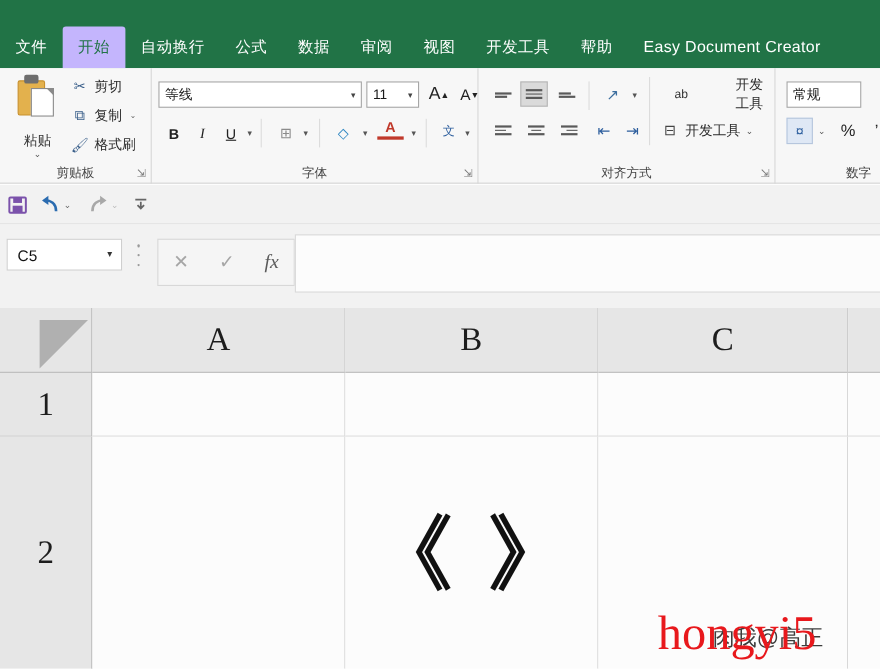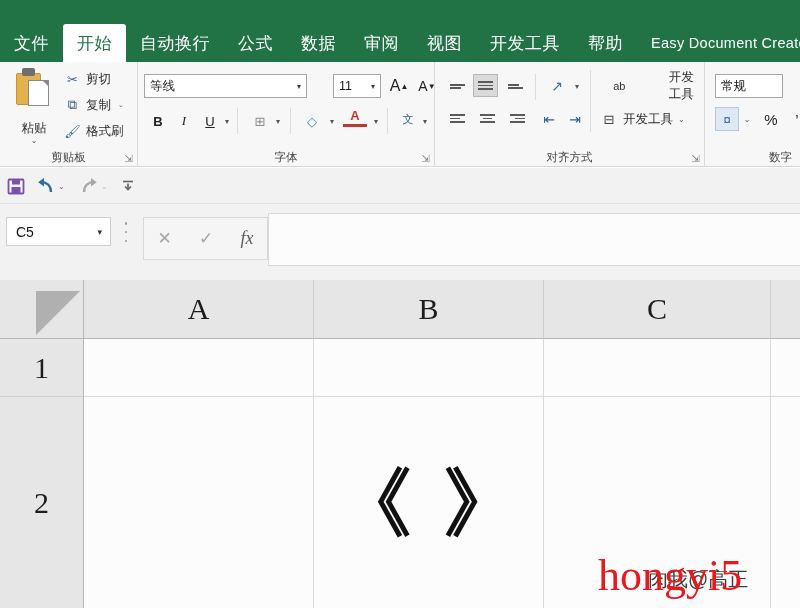--- a/index.html
+++ b/index.html
@@ -17,27 +17,27 @@
     background: #217346;
   }
   .tabs {
     position: absolute; left: 0; bottom: 0; height: 38px;
     display: flex; align-items: stretch;
   }
   .tab {
     display: flex; align-items: center;
     padding: 0 14px;
     color: #ffffff;
-    font-size: 17px;
+    font-size: 14px;
     white-space: nowrap;
     cursor: pointer;
     letter-spacing: 0.5px;
   }
   .tab.active {
-    background: #ffffff;
+    background: #c4b5fd;
     color: #217346;
     border-radius: 3px 3px 0 0;
   }
   .tab.latin { font-size: 14.5px; letter-spacing: 0.3px; }
 
   
   .ribbon {
     position: absolute; left: 0; top: 62px; width: 800px; height: 105px;
     background: #f7f7f7;
     border-bottom: 1px solid #d4d4d4;
@@ -259,21 +259,21 @@
       <div class="clip-cmd" style="top:57px;">
         <span class="ci">🖌</span>
         <span class="cl">格式刷</span>
       </div>
 
       <div class="group-label">剪贴板</div>
       <div class="dialog-launcher">⇲</div>
     </div>
 
     <div class="group g-font">
-      <div class="combo" style="left:6px; top:12px; width:163px;">
+      <div class="combo" style="left:6px; top:12px; width:185px;">
         <span class="cv">等线</span>
         <span class="cc">▾</span>
       </div>
       <div class="combo" style="left:195px; top:12px; width:48px;">
         <span class="cv">11</span>
         <span class="cc">▾</span>
       </div>
       <div class="fbtn" style="left:249px; top:12px; font-size:16px;">
         <span>A</span>
           <sup style="font-size:8px;">▲</sup>

